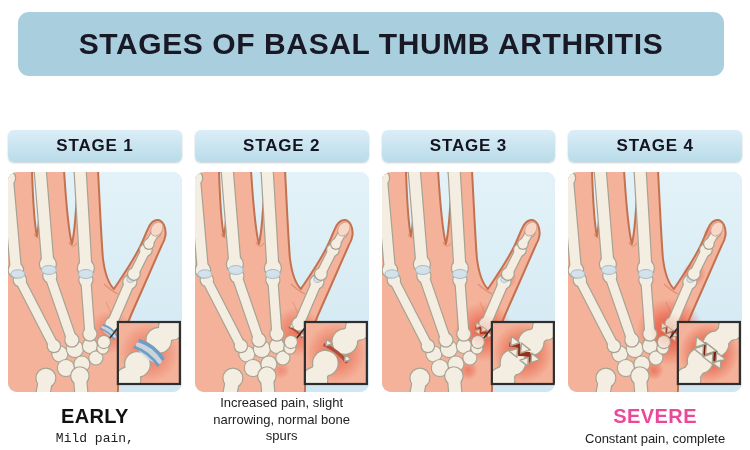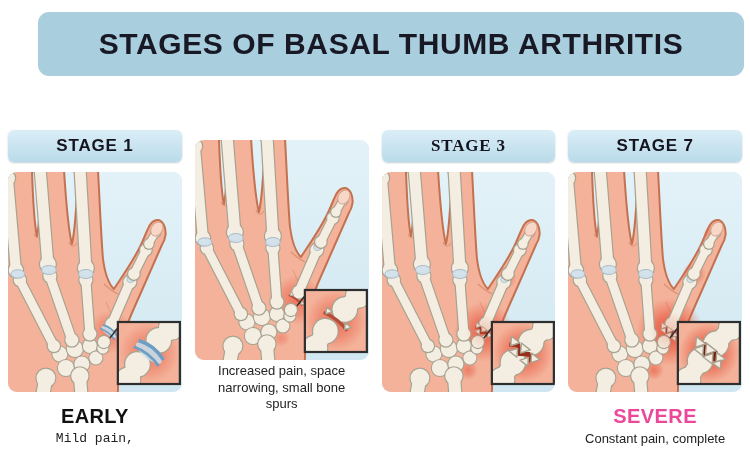--- a/index.html
+++ b/index.html
@@ -2,21 +2,21 @@
 <html><head>
 <meta charset="utf-8">
 <style>
   html,body{margin:0;padding:0;}
   body{
     width:750px;height:450px;position:relative;overflow:hidden;
     background:#ffffff;
     font-family:"Liberation Sans", sans-serif;
   }
   .title-bar{
-    position:absolute;left:38px;top:12px;width:706px;height:64px;
+    position:absolute;left:18px;top:12px;width:706px;height:64px;
     border-radius:11px;
     display:flex;align-items:center;justify-content:center;
     font-size:30px;font-weight:bold;letter-spacing:0.6px;
   }
   .cols{
     position:absolute;left:8px;top:90px;width:734px;
     display:flex;gap:13px;margin-top:40px;
   }
   .col{flex:1;display:flex;flex-direction:column;align-items:center;min-width:0;}
   .stage-header{
@@ -200,20 +200,23 @@
             </g>
             <rect x="112" y="150" width="62" height="62" fill="none" stroke="#2e2e2e" stroke-width="2.2"></rect>
           </g>
         </svg>
       </div>
     <div class="stage-name" style="color: rgb(17, 17, 17);">EARLY</div>
     <div class="stage-desc" style="color: rgb(34, 34, 34);">Mild pain, joint space normal</div>
   </div>
 
   <div class="col">
+    <div class="stage-header" style="background: linear-gradient(rgb(219, 238, 247), rgb(185, 219, 233)); color: rgb(20, 20, 31);">
+      <span>STAGE 2</span>
+    </div>
     <div class="illus">
         <svg viewBox="0 0 178 220" preserveAspectRatio="xMidYMid slice" xmlns="http://www.w3.org/2000/svg">
           <defs>
             <clipPath id="panel1">
               <rect x="0" y="0" width="178" height="220" rx="9"></rect>
             </clipPath>
             <clipPath id="box1">
               <rect x="112" y="150" width="62" height="62" rx="2"></rect>
             </clipPath>
             <linearGradient id="bg1" x1="0" y1="0" x2="0" y2="1">
@@ -352,25 +355,25 @@
                   <path d="M-8.5,0.5 Q0,-2 8.5,0.5" stroke="#b14d3a" stroke-width="1.8" fill="none"></path>
                   <path d="M-9.2,-3 L-7,0.30000000000000027 L-4.8,-3 Z" fill="#f3eee1" stroke="#a8a291" stroke-width="0.8" stroke-linejoin="round"></path>
                   <path d="M4.8,-2.5 L7,0.8000000000000003 L9.2,-2.5 Z" fill="#f3eee1" stroke="#a8a291" stroke-width="0.8" stroke-linejoin="round"></path>
                 </g>
               </g>
             </g>
             <rect x="112" y="150" width="62" height="62" fill="none" stroke="#2e2e2e" stroke-width="2.2"></rect>
           </g>
         </svg>
       </div>
-    <div class="stage-desc" style="color: rgb(34, 34, 34);">Increased pain, space narrowing, small bone spurs</div>
+    <div class="stage-desc" style="color: rgb(34, 34, 34);">Increased pain, slight narrowing, normal bone spurs</div>
   </div>
 
   <div class="col">
-    <div class="stage-header" style="background: linear-gradient(rgb(219, 238, 247), rgb(185, 219, 233)); color: rgb(20, 20, 31); font-family: Liberation Serif, serif;">
+    <div class="stage-header" style="background: linear-gradient(rgb(219, 238, 247), rgb(185, 219, 233)); color: rgb(20, 20, 31);">
       <span>STAGE 3</span>
     </div>
     <div class="illus">
         <svg viewBox="0 0 178 220" preserveAspectRatio="xMidYMid slice" xmlns="http://www.w3.org/2000/svg">
           <defs>
             <clipPath id="panel2">
               <rect x="0" y="0" width="178" height="220" rx="9"></rect>
             </clipPath>
             <clipPath id="box2">
               <rect x="112" y="150" width="62" height="62" rx="2"></rect>
@@ -523,21 +526,21 @@
               </g>
             </g>
             <rect x="112" y="150" width="62" height="62" fill="none" stroke="#2e2e2e" stroke-width="2.2"></rect>
           </g>
         </svg>
       </div>
   </div>
 
   <div class="col">
     <div class="stage-header" style="background: linear-gradient(rgb(219, 238, 247), rgb(185, 219, 233)); color: rgb(20, 20, 31);">
-      <span>STAGE 7</span>
+      <span>STAGE 4</span>
     </div>
     <div class="illus">
         <svg viewBox="0 0 178 220" preserveAspectRatio="xMidYMid slice" xmlns="http://www.w3.org/2000/svg">
           <defs>
             <clipPath id="panel3">
               <rect x="0" y="0" width="178" height="220" rx="9"></rect>
             </clipPath>
             <clipPath id="box3">
               <rect x="112" y="150" width="62" height="62" rx="2"></rect>
             </clipPath>

